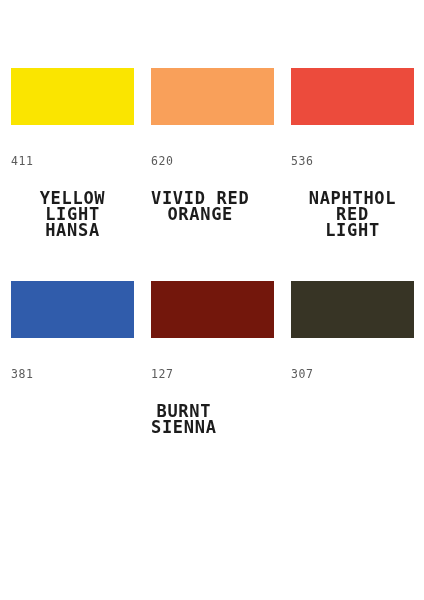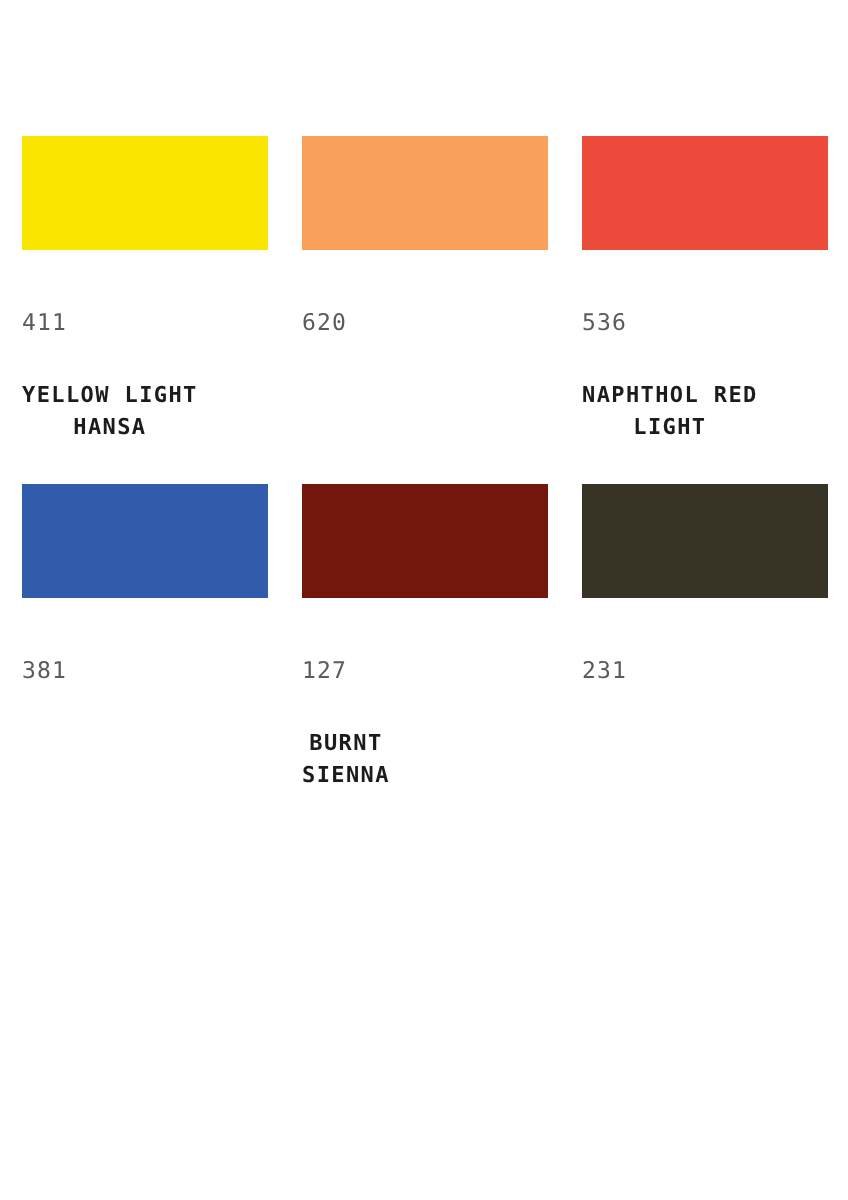--- a/index.html
+++ b/index.html
@@ -26,21 +26,21 @@
   .swatch-row {
     display: flex;
     flex-direction: row;
     justify-content: flex-start;
     align-items: flex-start;
     margin: 0 0 0 11px;
     padding: 0;
   }
 
   .swatch-row.row-gap {
-    margin-top: 20px;
+    margin-top: 43px;
   }
 
   .swatch-cell {
     width: 123px;
     margin-right: 17px;
     display: flex;
     flex-direction: column;
     align-items: flex-start;
     gap: 20px;
   }
@@ -62,21 +62,21 @@
     font-size: 11.5px;
     line-height: 15px;
     letter-spacing: 0.6px;
     color: #5b5b5b;
     text-align: center;
     white-space: nowrap;
   }
 
   .swatch-name {
     margin-top: 1px;
-    font-size: 11px;
+    font-size: 17px;
     line-height: 16px;
     letter-spacing: 0.7px;
     font-weight: bold;
     color: #1c1c1c;
     text-align: center;
     text-transform: uppercase;
     max-width: 123px;
   }
 </style>
 </head>
@@ -91,20 +91,24 @@
       <div class="swatch-code">411</div>
       <div class="swatch-name">
         <div>YELLOW LIGHT</div>
         <div>HANSA</div>
       </div>
     </div>
 
     <div class="swatch-cell">
       <div class="swatch-chip" style="background-color: rgb(249, 160, 90);"></div>
       <div class="swatch-code">620</div>
+      <div class="swatch-name">
+        <div>VIVID RED</div>
+        <div>ORANGE</div>
+      </div>
     </div>
 
     <div class="swatch-cell">
       <div class="swatch-chip" style="background-color: rgb(236, 75, 60);"></div>
       <div class="swatch-code">536</div>
       <div class="swatch-name">
         <div>NAPHTHOL RED</div>
         <div>LIGHT</div>
       </div>
     </div>
@@ -122,19 +126,19 @@
       <div class="swatch-chip" style="background-color: rgb(115, 23, 12);"></div>
       <div class="swatch-code">127</div>
       <div class="swatch-name">
         <div>BURNT</div>
         <div>SIENNA</div>
       </div>
     </div>
 
     <div class="swatch-cell">
       <div class="swatch-chip" style="background-color: rgb(55, 52, 37);"></div>
-      <div class="swatch-code">231</div>
+      <div class="swatch-code">307</div>
     </div>
 
   </div>
 
 
 </div>
 
 </body></html>

